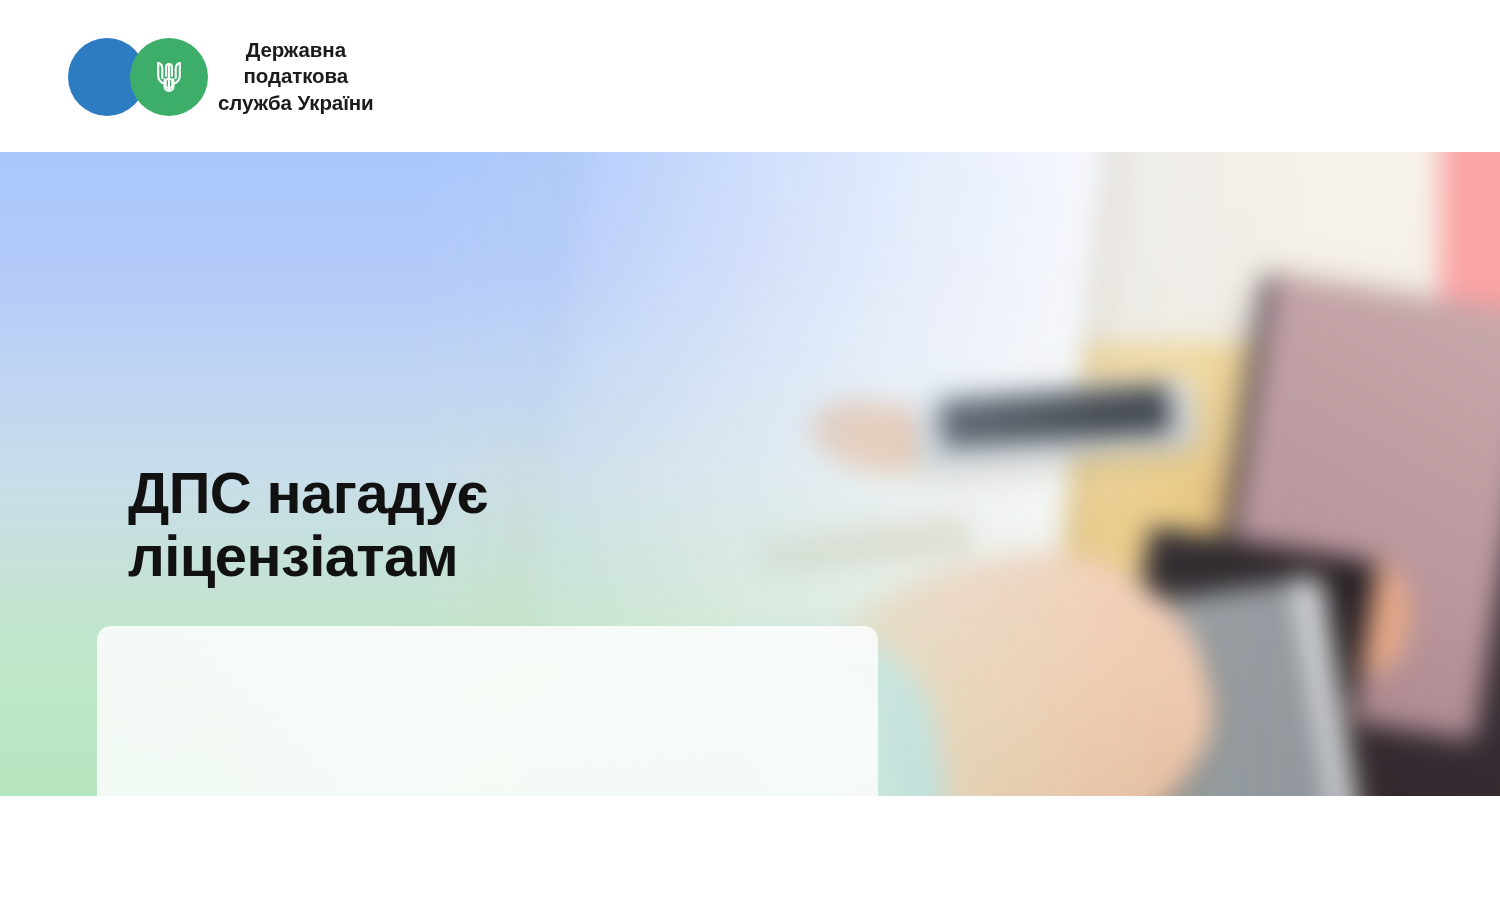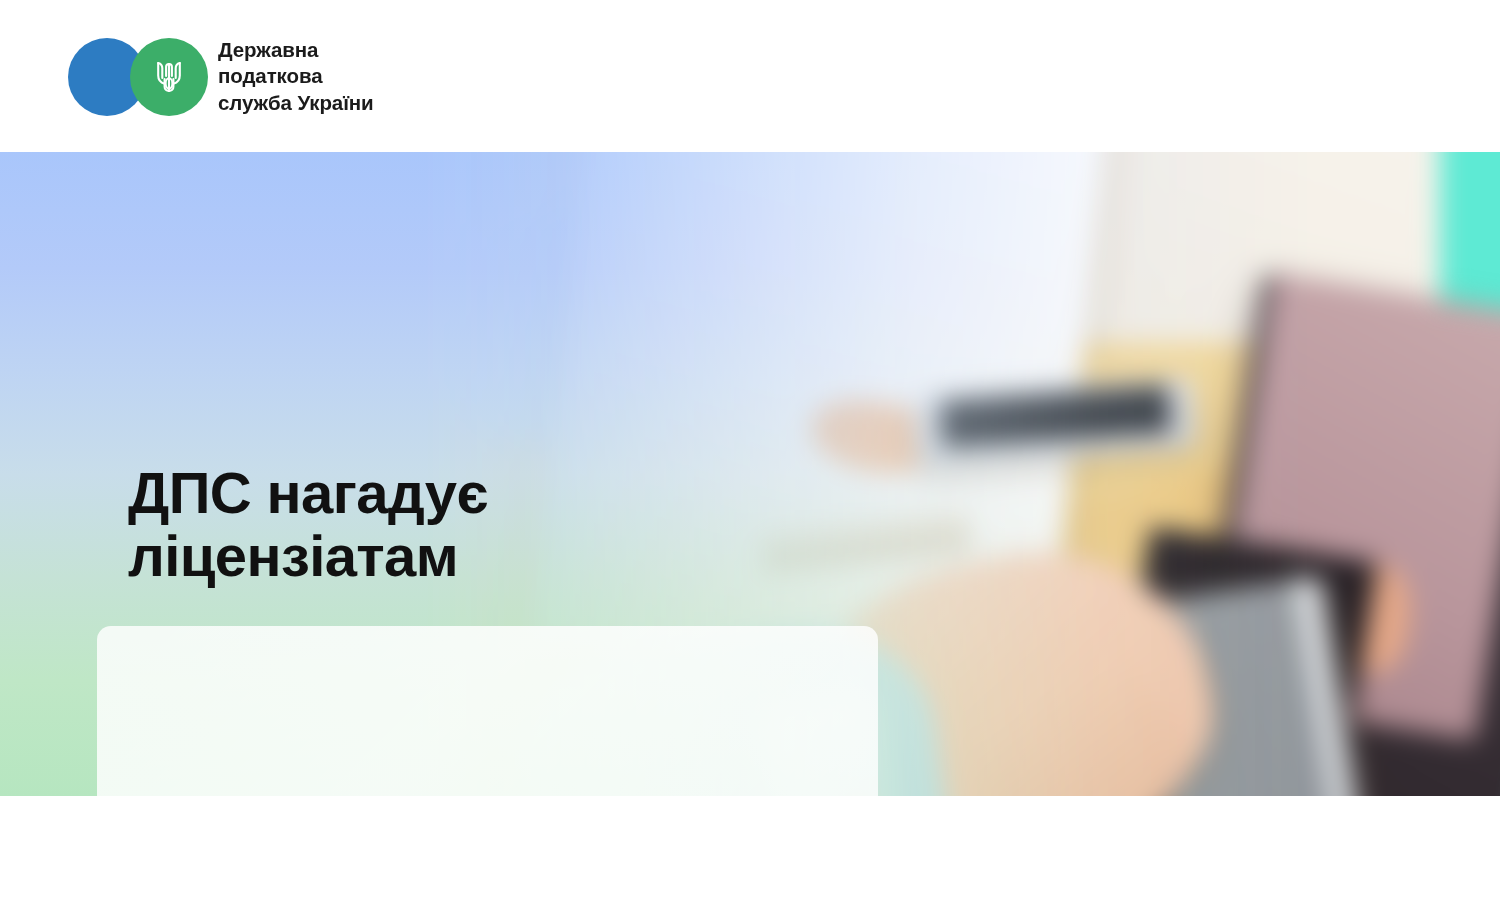--- a/index.html
+++ b/index.html
@@ -2,21 +2,21 @@
 <html><head>
 <meta charset="utf-8">
 <style>
   * { margin:0; padding:0; box-sizing:border-box; }
   html,body { width:1500px; height:920px; overflow:hidden; background:#fff; }
   body { font-family:"Liberation Sans","DejaVu Sans",sans-serif; }
 
   
   .header{
     position:absolute; left:0; top:0; width:1384px; height:152px;
-    background:#ffffff; z-index:40;
+    background:#ffffff; z-index:40;text-align:center;
   }
   .logo{
     position:absolute; left:68px; top:37px;
     display:flex; align-items:center;
   }
   .logo-marks{ position:relative; width:140px; height:78px; flex:0 0 auto; }
   .circ{ position:absolute; top:0; width:78px; height:78px; border-radius:50%; }
   .circ-blue{ left:0; background:#2d7cc2; }
   .circ-green{ left:62px; background:#3cae69; }
   .trident{
@@ -26,21 +26,21 @@
   .trident svg{ display:block; }
   .logo-text{
     margin-left:10px;
     font-size:20.5px; font-weight:bold; line-height:1.29;
     color:#1b1b1b; letter-spacing:-0.1px; white-space:nowrap;
   }
 
   
   .banner{
     position:absolute; left:0; top:152px; width:1500px; height:644px;
-    overflow:hidden; background:#5eead4;
+    overflow:hidden; background:#fca5a5;
   }
 
   
   .photo{ position:absolute; inset:0; }
   .ph{ position:absolute; }
 
   .ph-wallL{ left:0; top:0; width:640px; height:330px;
     background:linear-gradient(160deg,#efefee 0%,#e4e6e6 60%,#dfe2e1 100%); }
   .ph-wallR{ left:560px; top:0; width:940px; height:250px;
     background:linear-gradient(200deg,#f7f3ec 0%,#f2ece1 100%); }

